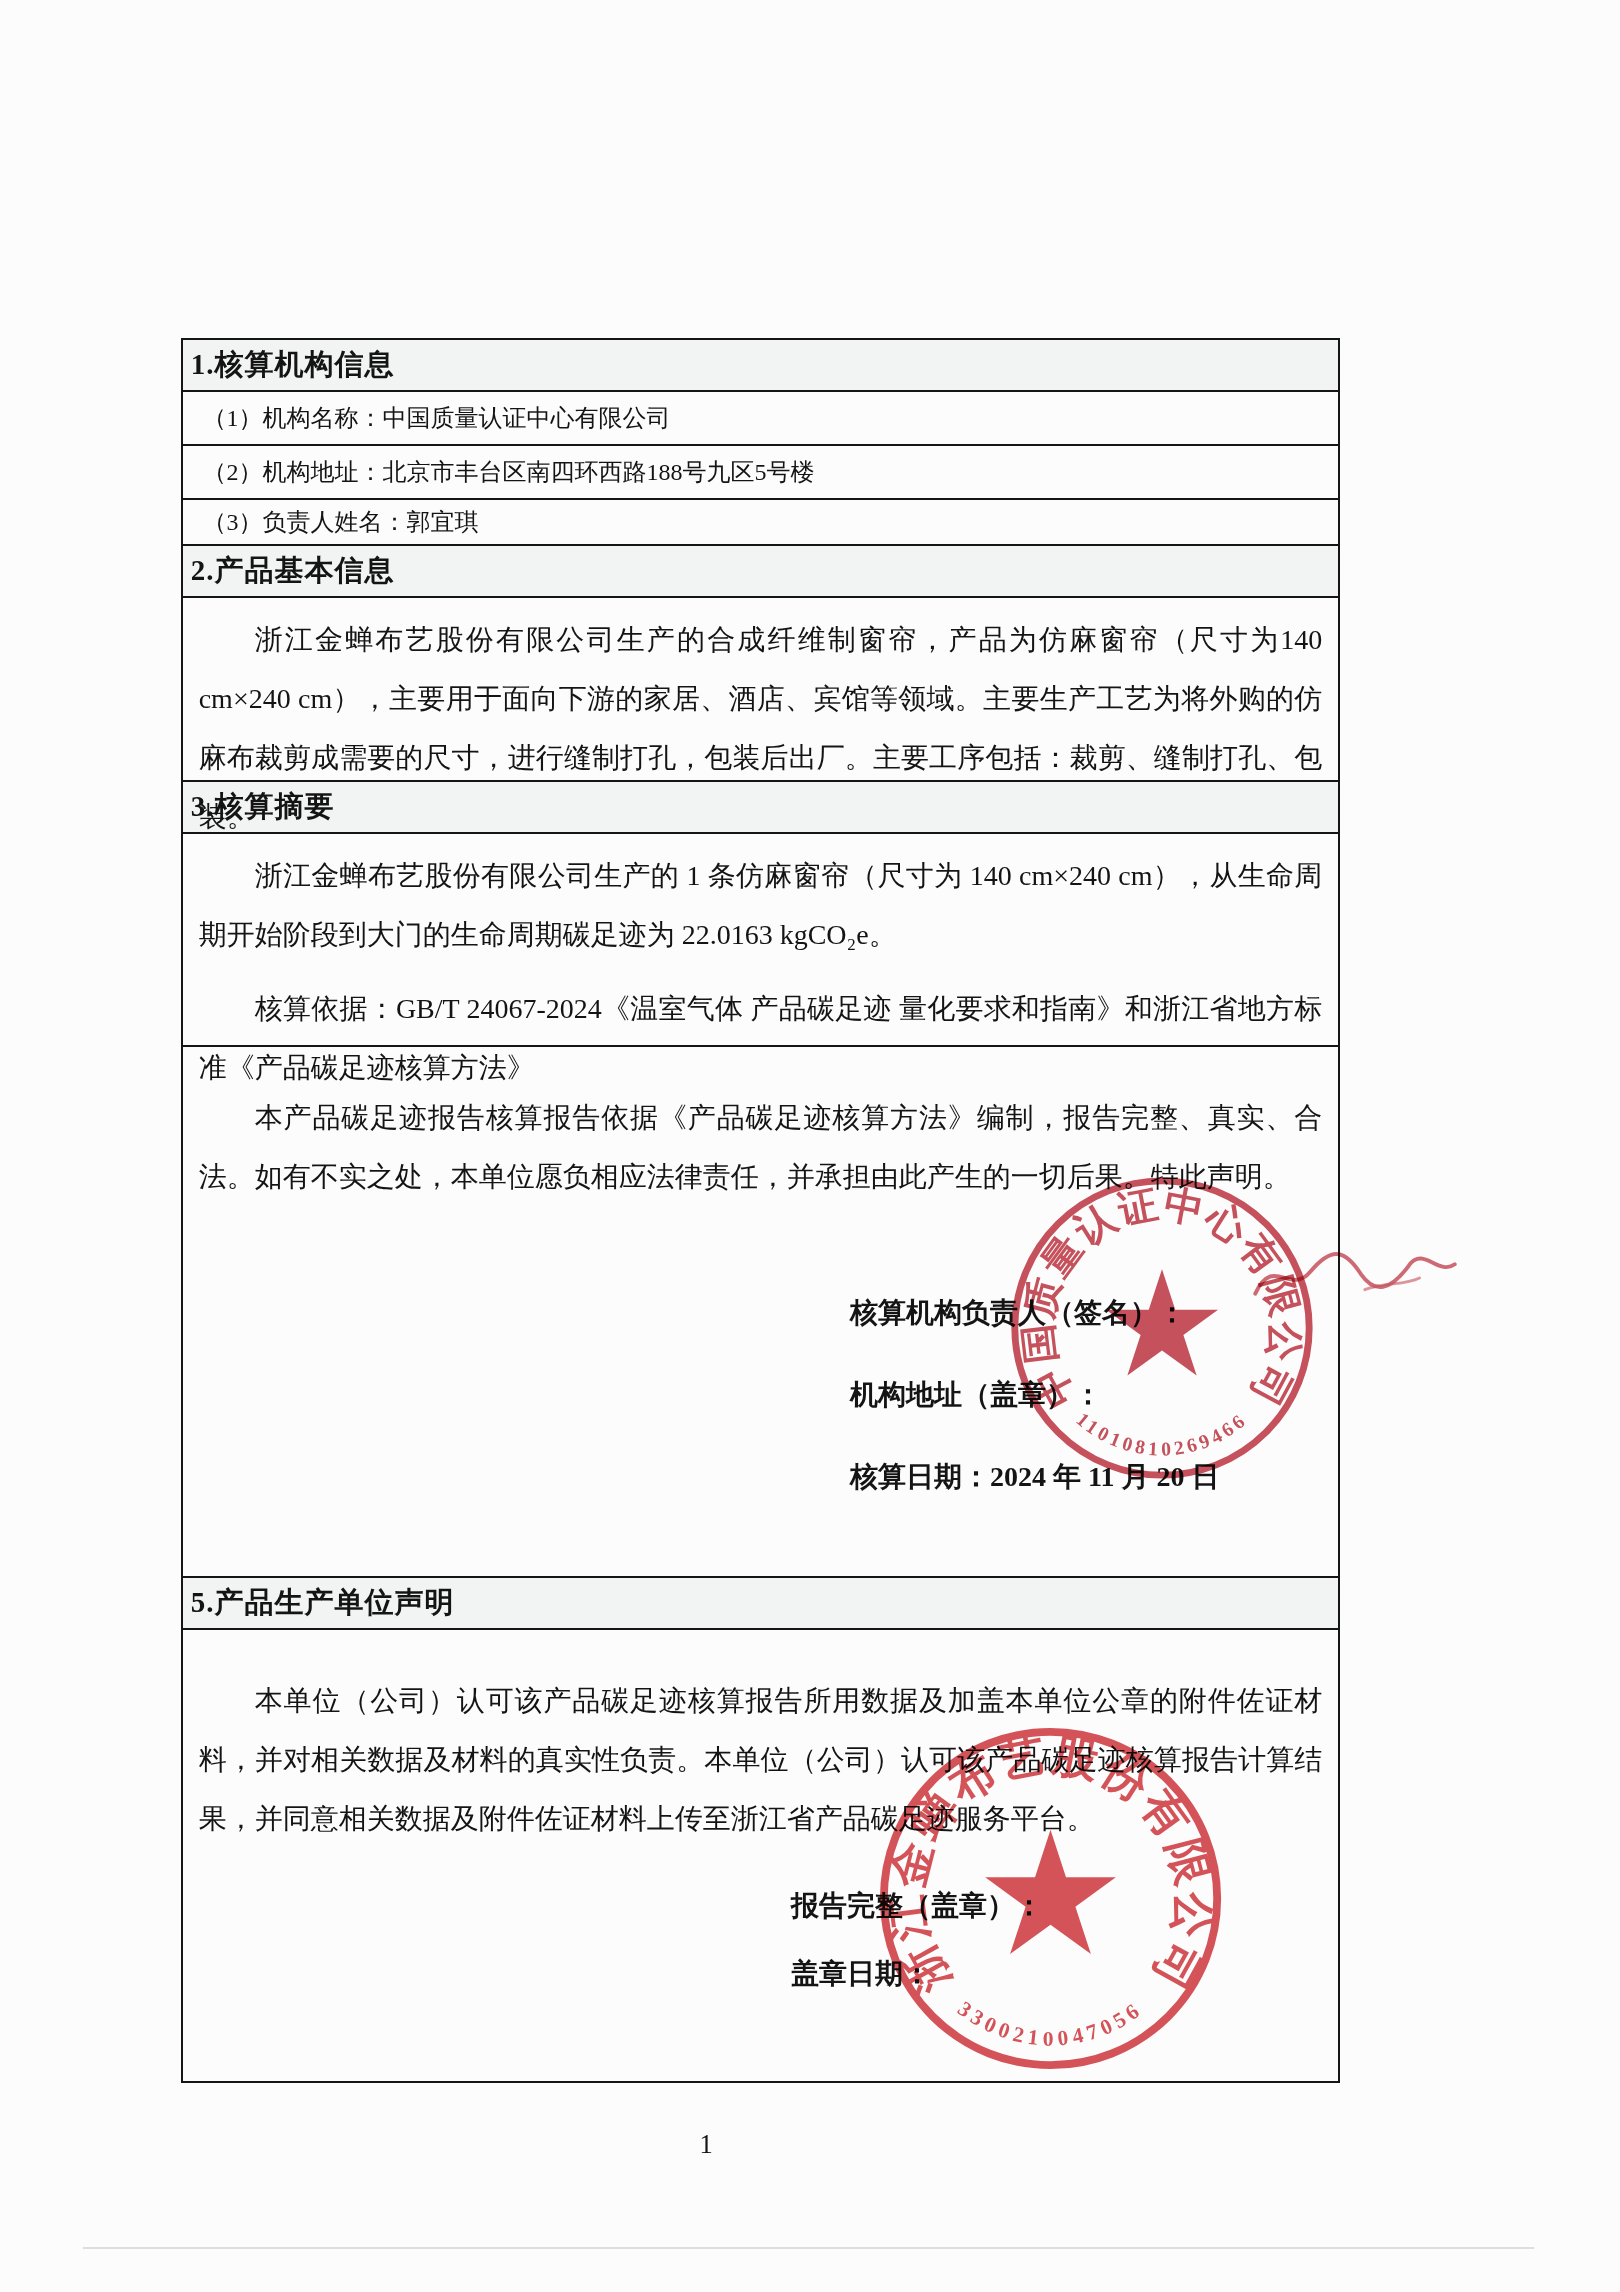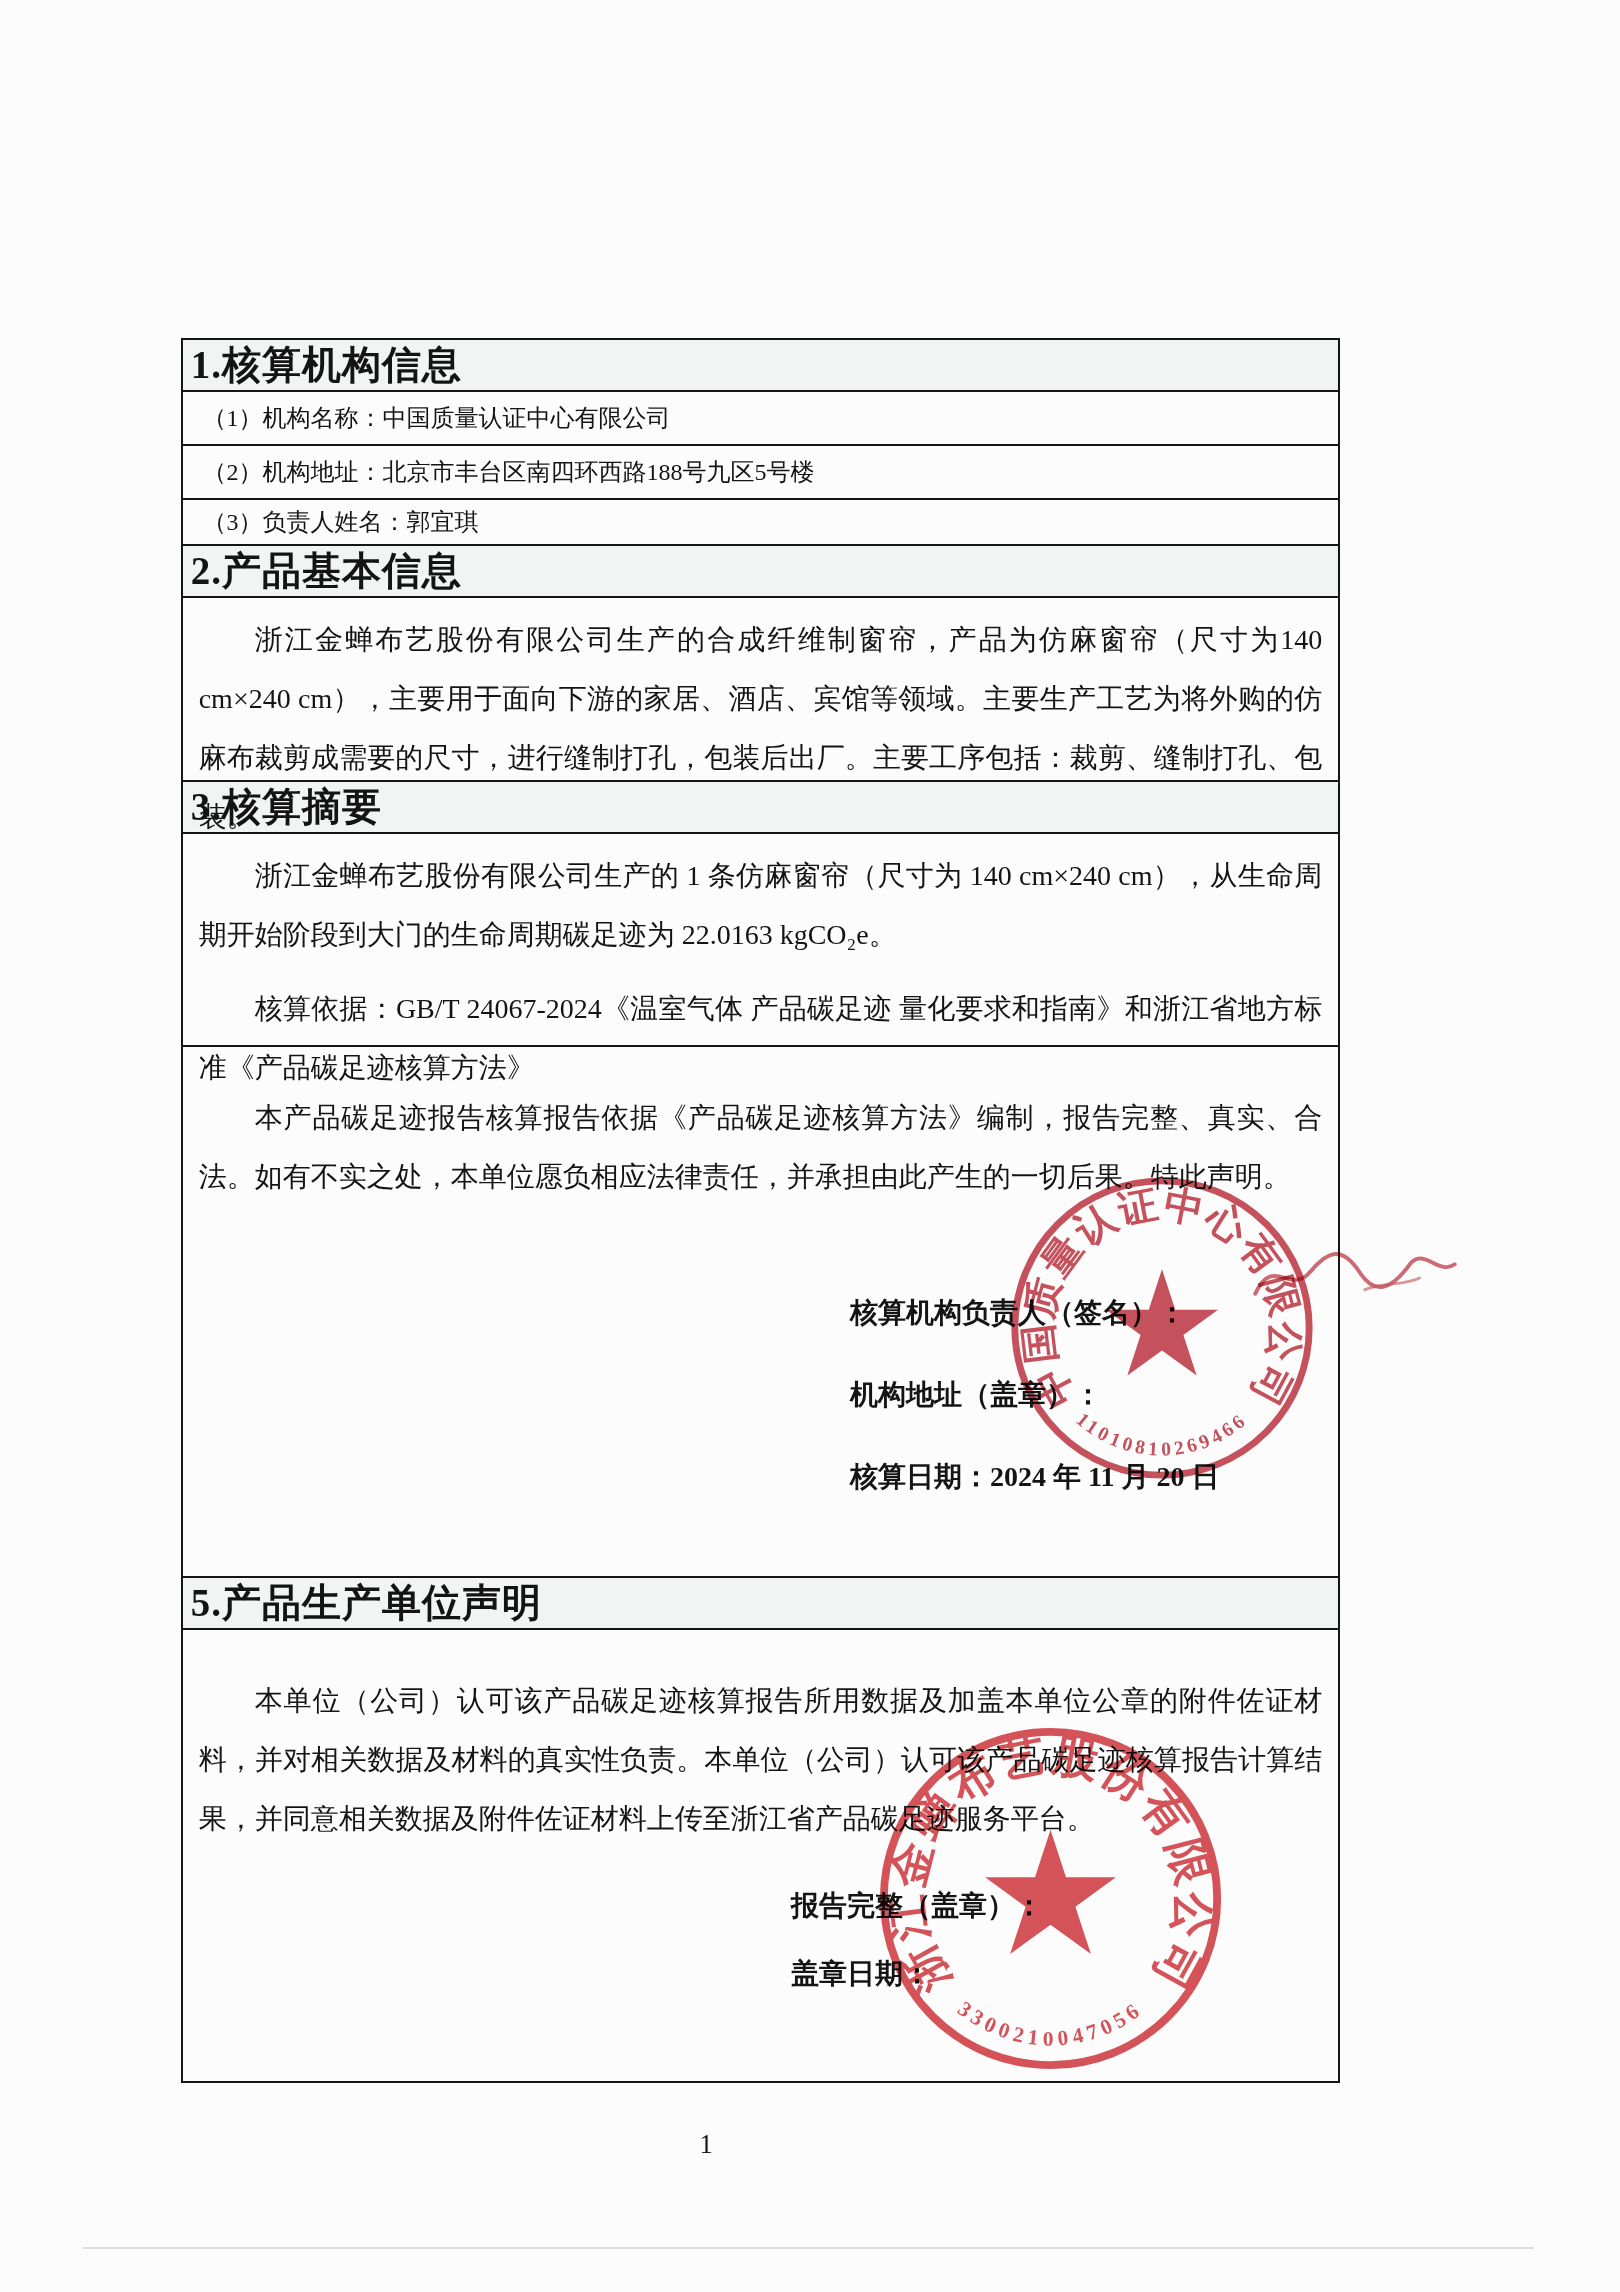--- a/index.html
+++ b/index.html
@@ -21,21 +21,21 @@
   .t-row{
     box-sizing:border-box;
     border-bottom:2px solid #151515;
     display:flex;align-items:center;
     padding:0 13.7px;
   }
   .t-row:last-child{border-bottom:none;}
   .sec-header{
     background:#f2f4f4;
     font-weight:bold;
-    font-size:39px;
+    font-size:29px;
     padding-left:7.8px;
     letter-spacing:1px;
   }
   .info-row{font-size:24px;padding-left:19.6px;}
   .body-cell{
     display:block;
     font-size:28px;line-height:59px;
     position:relative;
     padding:0 15.7px;
   }

